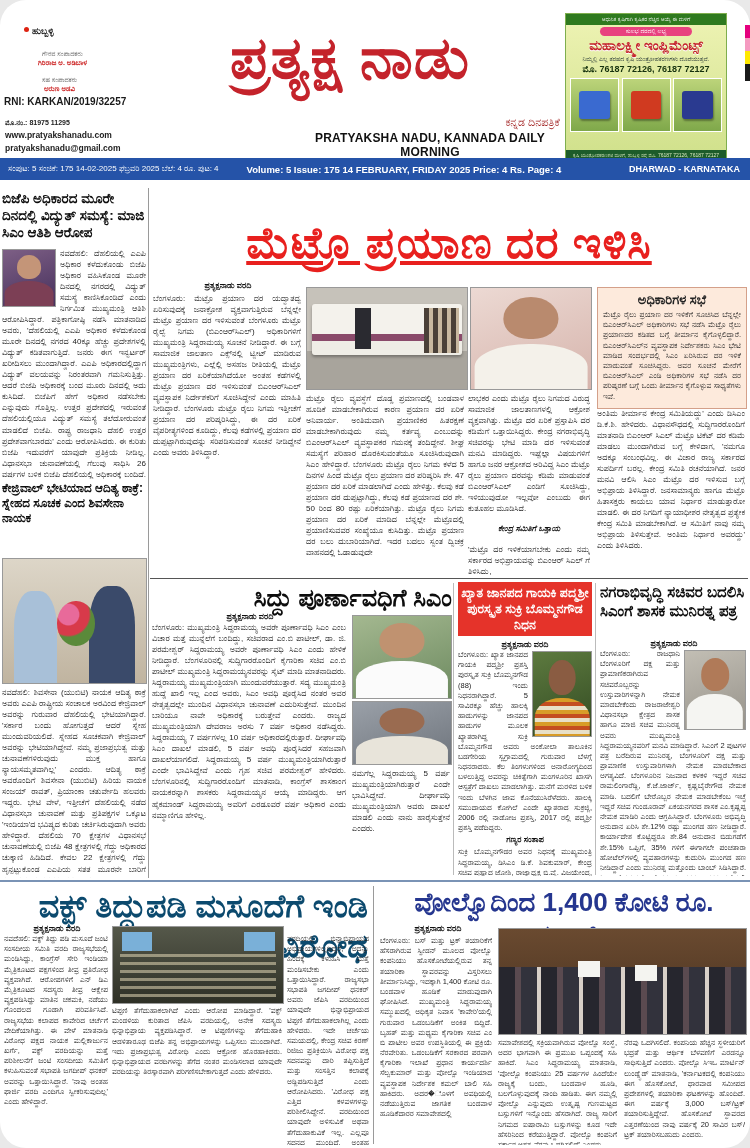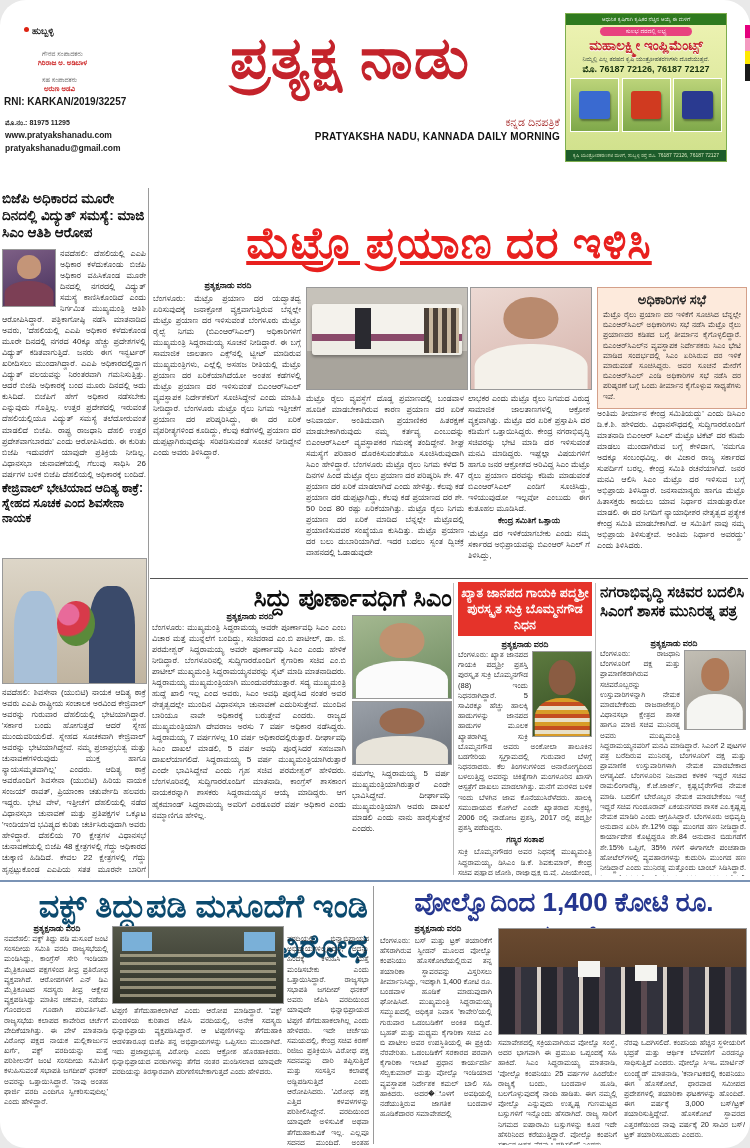--- a/index.html
+++ b/index.html
@@ -13,21 +13,21 @@
   .vline{position:absolute;width:1px;background:#9a9a9a;}
   .hline{position:absolute;height:1px;background:#8a8a8a;}
   
   .city{font-size:9px;font-weight:bold;color:#222;}
   .dot{display:inline-block;width:5px;height:5px;border-radius:50%;background:#d21;margin-right:3px;vertical-align:middle;}
   .ed-label{font-size:6.5px;color:#666;}
   .ed-name{font-size:7px;font-weight:bold;color:#c22;}
   .mast-line{font-size:7.5px;font-weight:bold;color:#222;}
   .paper-title{font-size:58px;font-weight:bold;color:#c4232b;text-align:center;line-height:1.05;letter-spacing:1px;}
   .tag-kn{font-size:11px;color:#a52a2a;text-align:right;}
-  .tag-en{font-size:10px;font-weight:bold;color:#111;text-align:right;letter-spacing:.2px;}
+  .tag-en{font-size:12px;font-weight:bold;color:#111;text-align:center;letter-spacing:.2px;}
   
   .ad-box{background:linear-gradient(#eef3b4,#cfe08a);border:1px solid #7fae4e;overflow:hidden;}
   .ad-top{background:#2f7a1f;color:#fff;font-size:5.5px;text-align:center;padding:2px 1px;white-space:nowrap;overflow:hidden;}
   .ad-ribbon{margin:2px auto 0;width:92px;background:#e8427f;color:#fff;font-size:6px;text-align:center;border-radius:6px;padding:1px 0;}
   .ad-title{font-size:13.5px;font-weight:bold;color:#c4232b;text-align:center;margin-top:2px;text-shadow:0 1px 0 #fff;}
   .ad-desc{font-size:6.2px;color:#233;text-align:center;margin-top:1px;padding:0 3px;}
   .ad-phone{font-size:9px;font-weight:bold;color:#16320e;text-align:center;margin-top:1px;}
   .ad-row{display:flex;justify-content:space-between;padding:3px 4px 0 4px;}
   .impl{width:47px;height:52px;background:linear-gradient(#bcd47a,#7fa84a);border:1px solid #fff;position:relative;}
   .impl i{position:absolute;left:18%;top:24%;width:64%;height:52%;border-radius:3px;display:block;box-shadow:1px 2px 2px rgba(0,0,0,.35);}
@@ -127,20 +127,25 @@
     <div class="ad-foot">ಕೃಷಿ ಯಂತ್ರೋಪಕರಣಗಳ ಮಳಿಗೆ, ಹುಬ್ಬಳ್ಳಿ ರಸ್ತೆ  ಮೊ. 76187 72126, 76187 72127</div>
   </div>
 
   <div class="abs cbars" style="left:745px;top:25px;">
     <i style="height:13px;background:#e5007e;"></i>
     <i style="height:13px;background:#f59ac0;"></i>
     <i style="height:13px;background:#ffe800;"></i>
     <i style="height:17px;background:#1a1a1a;"></i>
   </div>
 
+  <div class="abs infobar" style="left:0;top:158px;width:750px;height:22px;">
+    <span class="info-kn">ಸಂಪುಟ: 5  ಸಂಚಿಕೆ: 175  14-02-2025  ಫೆಬ್ರವರಿ 2025  ಬೆಲೆ: 4 ರೂ.  ಪುಟ: 4</span>
+    <span class="info-en">Volume: 5    Issue: 175  14 FEBRUARY,  FRIDAY 2025   Price: 4 Rs. Page: 4</span>
+    <span class="info-region">DHARWAD - KARNATAKA</span>
+  </div>
 
   <div class="vline" style="left:148px;top:188px;height:690px;"></div>
 
   <div class="abs headline-k" style="left:2px;top:191px;width:144px;font-size:13.5px;">ಬಿಜೆಪಿ ಅಧಿಕಾರದ ಮೂರೇ ದಿನದಲ್ಲಿ ವಿದ್ಯುತ್ ಸಮಸ್ಯೆ: ಮಾಜಿ ಸಿಎಂ ಆತಿಶಿ ಆರೋಪ</div>
   <div class="abs body-text" style="left:2px;top:248px;width:144px;height:231px;">
     <span class="ph-float portrait ph-atishi"></span><span>ನವದೆಹಲಿ: ದೆಹಲಿಯಲ್ಲಿ ಎಎಪಿ ಅಧಿಕಾರ ಕಳೆದುಕೊಂಡು ಬಿಜೆಪಿ ಅಧಿಕಾರ ವಹಿಸಿಕೊಂಡ ಮೂರೇ ದಿನದಲ್ಲಿ ನಗರದಲ್ಲಿ ವಿದ್ಯುತ್ ಸಮಸ್ಯೆ ಕಾಣಿಸಿಕೊಂಡಿದೆ ಎಂದು ನಿರ್ಗಮಿತ ಮುಖ್ಯಮಂತ್ರಿ ಆತಿಶಿ ಆರೋಪಿಸಿದ್ದಾರೆ. ಪತ್ರಿಕಾಗೋಷ್ಠಿ ನಡೆಸಿ ಮಾತನಾಡಿದ ಅವರು, 'ದೆಹಲಿಯಲ್ಲಿ ಎಎಪಿ ಅಧಿಕಾರ ಕಳೆದುಕೊಂಡ ಮೂರೇ ದಿನದಲ್ಲಿ ನಗರದ 40ಕ್ಕೂ ಹೆಚ್ಚು ಪ್ರದೇಶಗಳಲ್ಲಿ ವಿದ್ಯುತ್ ಕಡಿತವಾಗುತ್ತಿದೆ. ಜನರು ಈಗ ಇನ್ವರ್ಟರ್ ಖರೀದಿಸಲು ಮುಂದಾಗಿದ್ದಾರೆ. ಎಎಪಿ ಅಧಿಕಾರದಲ್ಲಿದ್ದಾಗ ವಿದ್ಯುತ್ ವಲಯವನ್ನು ನಿರಂತರವಾಗಿ ಗಮನಿಸುತ್ತಿತ್ತು. ಆದರೆ ಬಿಜೆಪಿ ಅಧಿಕಾರಕ್ಕೆ ಬಂದ ಮೂರು ದಿನದಲ್ಲಿ ಅದು ಕುಸಿದಿದೆ. ಬಿಜೆಪಿಗೆ ಹೇಗೆ ಅಧಿಕಾರ ನಡೆಸಬೇಕು ಎನ್ನುವುದು ಗೊತ್ತಿಲ್ಲ. ಉತ್ತರ ಪ್ರದೇಶದಲ್ಲಿ ಇರುವಂತೆ ದೆಹಲಿಯಲ್ಲಿಯೂ ವಿದ್ಯುತ್ ಸಮಸ್ಯೆ ತಲೆದೋರುವಂತೆ ಮಾಡಲಿದೆ ಬಿಜೆಪಿ. ರಾಷ್ಟ್ರ ರಾಜಧಾನಿ ದೆಹಲಿ ಉತ್ತರ ಪ್ರದೇಶವಾಗಬಾರದು' ಎಂದು ಆರೋಪಿಸಿದರು. ಈ ಕುರಿತು ಬಿಜೆಪಿ ಇದುವರೆಗೆ ಯಾವುದೇ ಪ್ರತಿಕ್ರಿಯೆ ನೀಡಿಲ್ಲ. ವಿಧಾನಸಭಾ ಚುನಾವಣೆಯಲ್ಲಿ ಗೆಲುವು ಸಾಧಿಸಿ 26 ವರ್ಷಗಳ ಬಳಿಕ ಬಿಜೆಪಿ ದೆಹಲಿಯಲ್ಲಿ ಅಧಿಕಾರಕ್ಕೆ ಬಂದಿದೆ. ಇನ್ನಷ್ಟೇ ಮುಖ್ಯಮಂತ್ರಿಯನ್ನು ಆಯ್ಕೆ ಮಾಡಿ ಸರ್ಕಾರ ರೂಪಿಸಬೇಕಿದೆ ಎಂದು ಹೇಳಿದರು.</span>
   </div>
 
   <div class="abs headline-k" style="left:2px;top:481px;width:144px;font-size:12px;">ಕೇಜ್ರಿವಾಲ್ ಭೇಟಿಯಾದ ಆದಿತ್ಯ ಠಾಕ್ರೆ: ಸ್ನೇಹದ ಸೂಚಕ ಎಂದ ಶಿವಸೇನಾ ನಾಯಕ</div>
   <div class="photo ph-meeting" style="left:2px;top:558px;width:143px;height:124px;">
@@ -163,21 +168,21 @@
   <div class="photo portrait ph-sidd" style="left:470px;top:287px;width:120px;height:101px;"></div>
 
   <div class="abs officers-box" style="left:597px;top:287px;width:138px;height:112px;">
     <div class="officers-title">ಅಧಿಕಾರಿಗಳ ಸಭೆ</div>
     <div class="body-sm" style="height:92px;">ಮೆಟ್ರೊ ರೈಲು ಪ್ರಯಾಣ ದರ ಇಳಿಕೆಗೆ ಸೂಚಿಸಿದ ಬೆನ್ನಲ್ಲೇ ಬಿಎಂಆರ್‌ಸಿಎಲ್ ಅಧಿಕಾರಿಗಳು ಸಭೆ ನಡೆಸಿ ಮೆಟ್ರೊ ರೈಲು ಪ್ರಯಾಣದರ ಕಡಿತದ ಬಗ್ಗೆ ತೀರ್ಮಾನ ಕೈಗೊಳ್ಳಲಿದ್ದಾರೆ. ಬಿಎಂಆರ್‌ಸಿಎಲ್‌ನ ವ್ಯವಸ್ಥಾಪಕ ನಿರ್ದೇಶಕರು ಸಿಎಂ ಭೇಟಿ ಮಾಡಿದ ಸಂದರ್ಭದಲ್ಲಿ ಸಿಎಂ ಏರಿಸಿರುವ ದರ ಇಳಿಕೆ ಮಾಡುವಂತೆ ಸೂಚಿಸಿದ್ದರು. ಅವರ ಸೂಚನೆ ಮೇರೆಗೆ ಬಿಎಂಆರ್‌ಸಿಎಲ್ ಎಂಡಿ ಅಧಿಕಾರಿಗಳ ಸಭೆ ನಡೆಸಿ ದರ ಪರಿಷ್ಕರಣೆ ಬಗ್ಗೆ ಒಂದು ತೀರ್ಮಾನ ಕೈಗೊಳ್ಳುವ ಸಾಧ್ಯತೆಗಳು ಇವೆ.</div>
   </div>
 
   <div class="abs body-text" style="left:306px;top:393px;width:158px;height:182px;">ಮೆಟ್ರೊ ರೈಲು ವ್ಯವಸ್ಥೆಗೆ ದೊಡ್ಡ ಪ್ರಮಾಣದಲ್ಲಿ ಬಂಡವಾಳ ಹೂಡಿಕೆ ಮಾಡಬೇಕಾಗಿರುವ ಕಾರಣ ಪ್ರಯಾಣ ದರ ಏರಿಕೆ ಅನಿವಾರ್ಯ. ಅಂತಿಮವಾಗಿ ಪ್ರಯಾಣಿಕರ ಹಿತರಕ್ಷಣೆ ಮಾಡಬೇಕಾಗಿರುವುದು ನಮ್ಮ ಕರ್ತವ್ಯ ಎಂಬುದನ್ನು ಬಿಎಂಆರ್‌ಸಿಎಲ್ ವ್ಯವಸ್ಥಾಪಕರ ಗಮನಕ್ಕೆ ತಂದಿದ್ದೇನೆ. ಶೀಘ್ರ ಸಮಸ್ಯೆಗೆ ಪರಿಹಾರ ದೊರಕಿಸುವಂತೆಯೂ ಸೂಚಿಸಿರುವುದಾಗಿ ಸಿಎಂ ಹೇಳಿದ್ದಾರೆ. ಬೆಂಗಳೂರು ಮೆಟ್ರೊ ರೈಲು ನಿಗಮ ಕಳೆದ 5 ದಿನಗಳ ಹಿಂದೆ ಮೆಟ್ರೊ ರೈಲು ಪ್ರಯಾಣ ದರ ಪರಿಷ್ಕರಿಸಿ ಶೇ. 47 ಪ್ರಯಾಣ ದರ ಏರಿಕೆ ಮಾಡಲಾಗಿದೆ ಎಂದು ಹೇಳಿತ್ತು. ಕೆಲವು ಕಡೆ ಪ್ರಯಾಣ ದರ ದುಪ್ಪಟ್ಟಾಗಿದ್ದು, ಕೆಲವು ಕಡೆ ಪ್ರಯಾಣದ ದರ ಶೇ. 50 ರಿಂದ 80 ರಷ್ಟು ಏರಿಕೆಯಾಗಿತ್ತು. ಮೆಟ್ರೊ ರೈಲು ನಿಗಮ ಪ್ರಯಾಣ ದರ ಏರಿಕೆ ಮಾಡಿದ ಬೆನ್ನಲ್ಲೇ ಮೆಟ್ರೊದಲ್ಲಿ ಪ್ರಯಾಣಿಸುವವರ ಸಂಖ್ಯೆಯೂ ಕುಸಿದಿತ್ತು. ಮೆಟ್ರೊ ಪ್ರಯಾಣ ದರ ಬಲು ದುಬಾರಿಯಾಗಿದೆ. ಇದರ ಬದಲು ಸ್ವಂತ ದ್ವಿಚಕ್ರ ವಾಹನದಲ್ಲಿ ಓಡಾಡುವುದೇ</div>
   <div class="abs" style="left:468px;top:393px;width:122px;height:182px;overflow:hidden;">
     <div class="body-text">ಲಾಭಕರ ಎಂದು ಮೆಟ್ರೊ ರೈಲು ನಿಗಮದ ವಿರುದ್ಧ ಸಾಮಾಜಿಕ ಜಾಲತಾಣಗಳಲ್ಲಿ ಆಕ್ರೋಶ ವ್ಯಕ್ತವಾಗಿತ್ತು. ಮೆಟ್ರೊ ದರ ಏರಿಕೆ ಪ್ರಸ್ತಾಪಿಸಿ ದರ ಕಡಿಮೆಗೆ ಒತ್ತಾಯಿಸಿದ್ದರು. ಕೇಂದ್ರ ನಗರಾಭಿವೃದ್ಧಿ ಸಚಿವರನ್ನು ಭೇಟಿ ಮಾಡಿ ದರ ಇಳಿಸುವಂತೆ ಮನವಿ ಮಾಡಿದ್ದರು. ಇಷ್ಟೆಲ್ಲಾ ವಿಷಯಗಳಿಗೆ ಹಾಗೂ ಜನರ ಆಕ್ರೋಶದ ಅರಿವಿದ್ದ ಸಿಎಂ ಮೆಟ್ರೊ ರೈಲು ಪ್ರಯಾಣ ದರವನ್ನು ಕಡಿಮೆ ಮಾಡುವಂತೆ ಬಿಎಂಆರ್‌ಸಿಎಲ್ ಎಂಡಿಗೆ ಸೂಚಿಸಿದ್ದು, ಇಳಿಯುವುದೋ ಇಲ್ಲವೋ ಎಂಬುದು ಈಗ ಕುತೂಹಲ ಮೂಡಿಸಿದೆ.</div>
-    <div class="subhead-bold" style="margin:2px 0;">ಕೇಂದ್ರ ಸಮಿತಿಗೆ ಒತ್ತಾಯ</div>
+    <div class="subhead-bold" style="margin:10px 0;font-style:italic;">ಕೇಂದ್ರ ಸಮಿತಿಗೆ ಒತ್ತಾಯ</div>
     <div class="body-text">'ಮೆಟ್ರೊ ದರ ಇಳಿಕೆಯಾಗಬೇಕು ಎಂದು ನಮ್ಮ ಸರ್ಕಾರದ ಅಭಿಪ್ರಾಯವನ್ನು ಬಿಎಂಆರ್ ಸಿಎಲ್ ಗೆ ತಿಳಿಸಿದ್ದು,</div>
   </div>
   <div class="abs body-text" style="left:597px;top:408px;width:148px;height:167px;">ಅಂತಿಮ ತೀರ್ಮಾನ ಕೇಂದ್ರ ಸಮಿತಿಯದ್ದು' ಎಂದು ಡಿಸಿಎಂ ಡಿ.ಕೆ.ಶಿ. ಹೇಳಿದರು. ವಿಧಾನಸೌಧದಲ್ಲಿ ಸುದ್ದಿಗಾರರೊಂದಿಗೆ ಮಾತನಾಡಿ ಬಿಎಂಆರ್ ಸಿಎಲ್ ಮೆಟ್ರೊ ಟಿಕೆಟ್ ದರ ಕಡಿಮೆ ಮಾಡಲು ಮುಂದಾಗಿರುವ ಬಗ್ಗೆ ಕೇಳಿದಾಗ, 'ನಮಗೂ ಅದಕ್ಕೂ ಸಂಬಂಧವಿಲ್ಲ. ಈ ವಿಚಾರ ರಾಜ್ಯ ಸರ್ಕಾರದ ಸುಪರ್ದಿಗೆ ಬರಲ್ಲ. ಕೇಂದ್ರ ಸಮಿತಿ ರಚನೆಯಾಗಿದೆ. ಜನರ ಮನವಿ ಆಲಿಸಿ ಸಿಎಂ ಮೆಟ್ರೊ ದರ ಇಳಿಸುವ ಬಗ್ಗೆ ಅಭಿಪ್ರಾಯ ತಿಳಿಸಿದ್ದಾರೆ. ಜನಸಾಮಾನ್ಯರು ಹಾಗೂ ಮೆಟ್ರೊ ಹಿತಾಸಕ್ತರು ಕಾಯಲು ಯಾವ ನಿರ್ಧಾರ ಮಾಡುತ್ತಾರೋ ಮಾಡಲಿ. ಈ ದರ ನಿಗದಿಗೆ ನ್ಯಾಯಾಧೀಶರ ನೇತೃತ್ವದ ಪ್ರತ್ಯೇಕ ಕೇಂದ್ರ ಸಮಿತಿ ಮಾಡಬೇಕಾಗಿದೆ. ಆ ಸಮಿತಿಗೆ ನಾವು ನಮ್ಮ ಅಭಿಪ್ರಾಯ ತಿಳಿಸುತ್ತೇವೆ. ಅಂತಿಮ ನಿರ್ಧಾರ ಅವರದ್ದು' ಎಂದು ತಿಳಿಸಿದರು.</div>
 
   <div class="hline" style="left:150px;top:578px;width:598px;background:#555;"></div>
   <div class="vline" style="left:453px;top:583px;height:292px;background:#bbb;"></div>
   <div class="vline" style="left:595px;top:583px;height:292px;background:#bbb;"></div>
 
   <div class="abs headline-k" style="left:152px;top:583px;width:300px;font-size:24px;text-align:right;">ಸಿದ್ದು ಪೂರ್ಣಾವಧಿಗೆ ಸಿಎಂ</div>
   <div class="abs byline" style="left:152px;top:612px;width:196px;">ಪ್ರತ್ಯಕ್ಷನಾಡು ವರದಿ</div>

